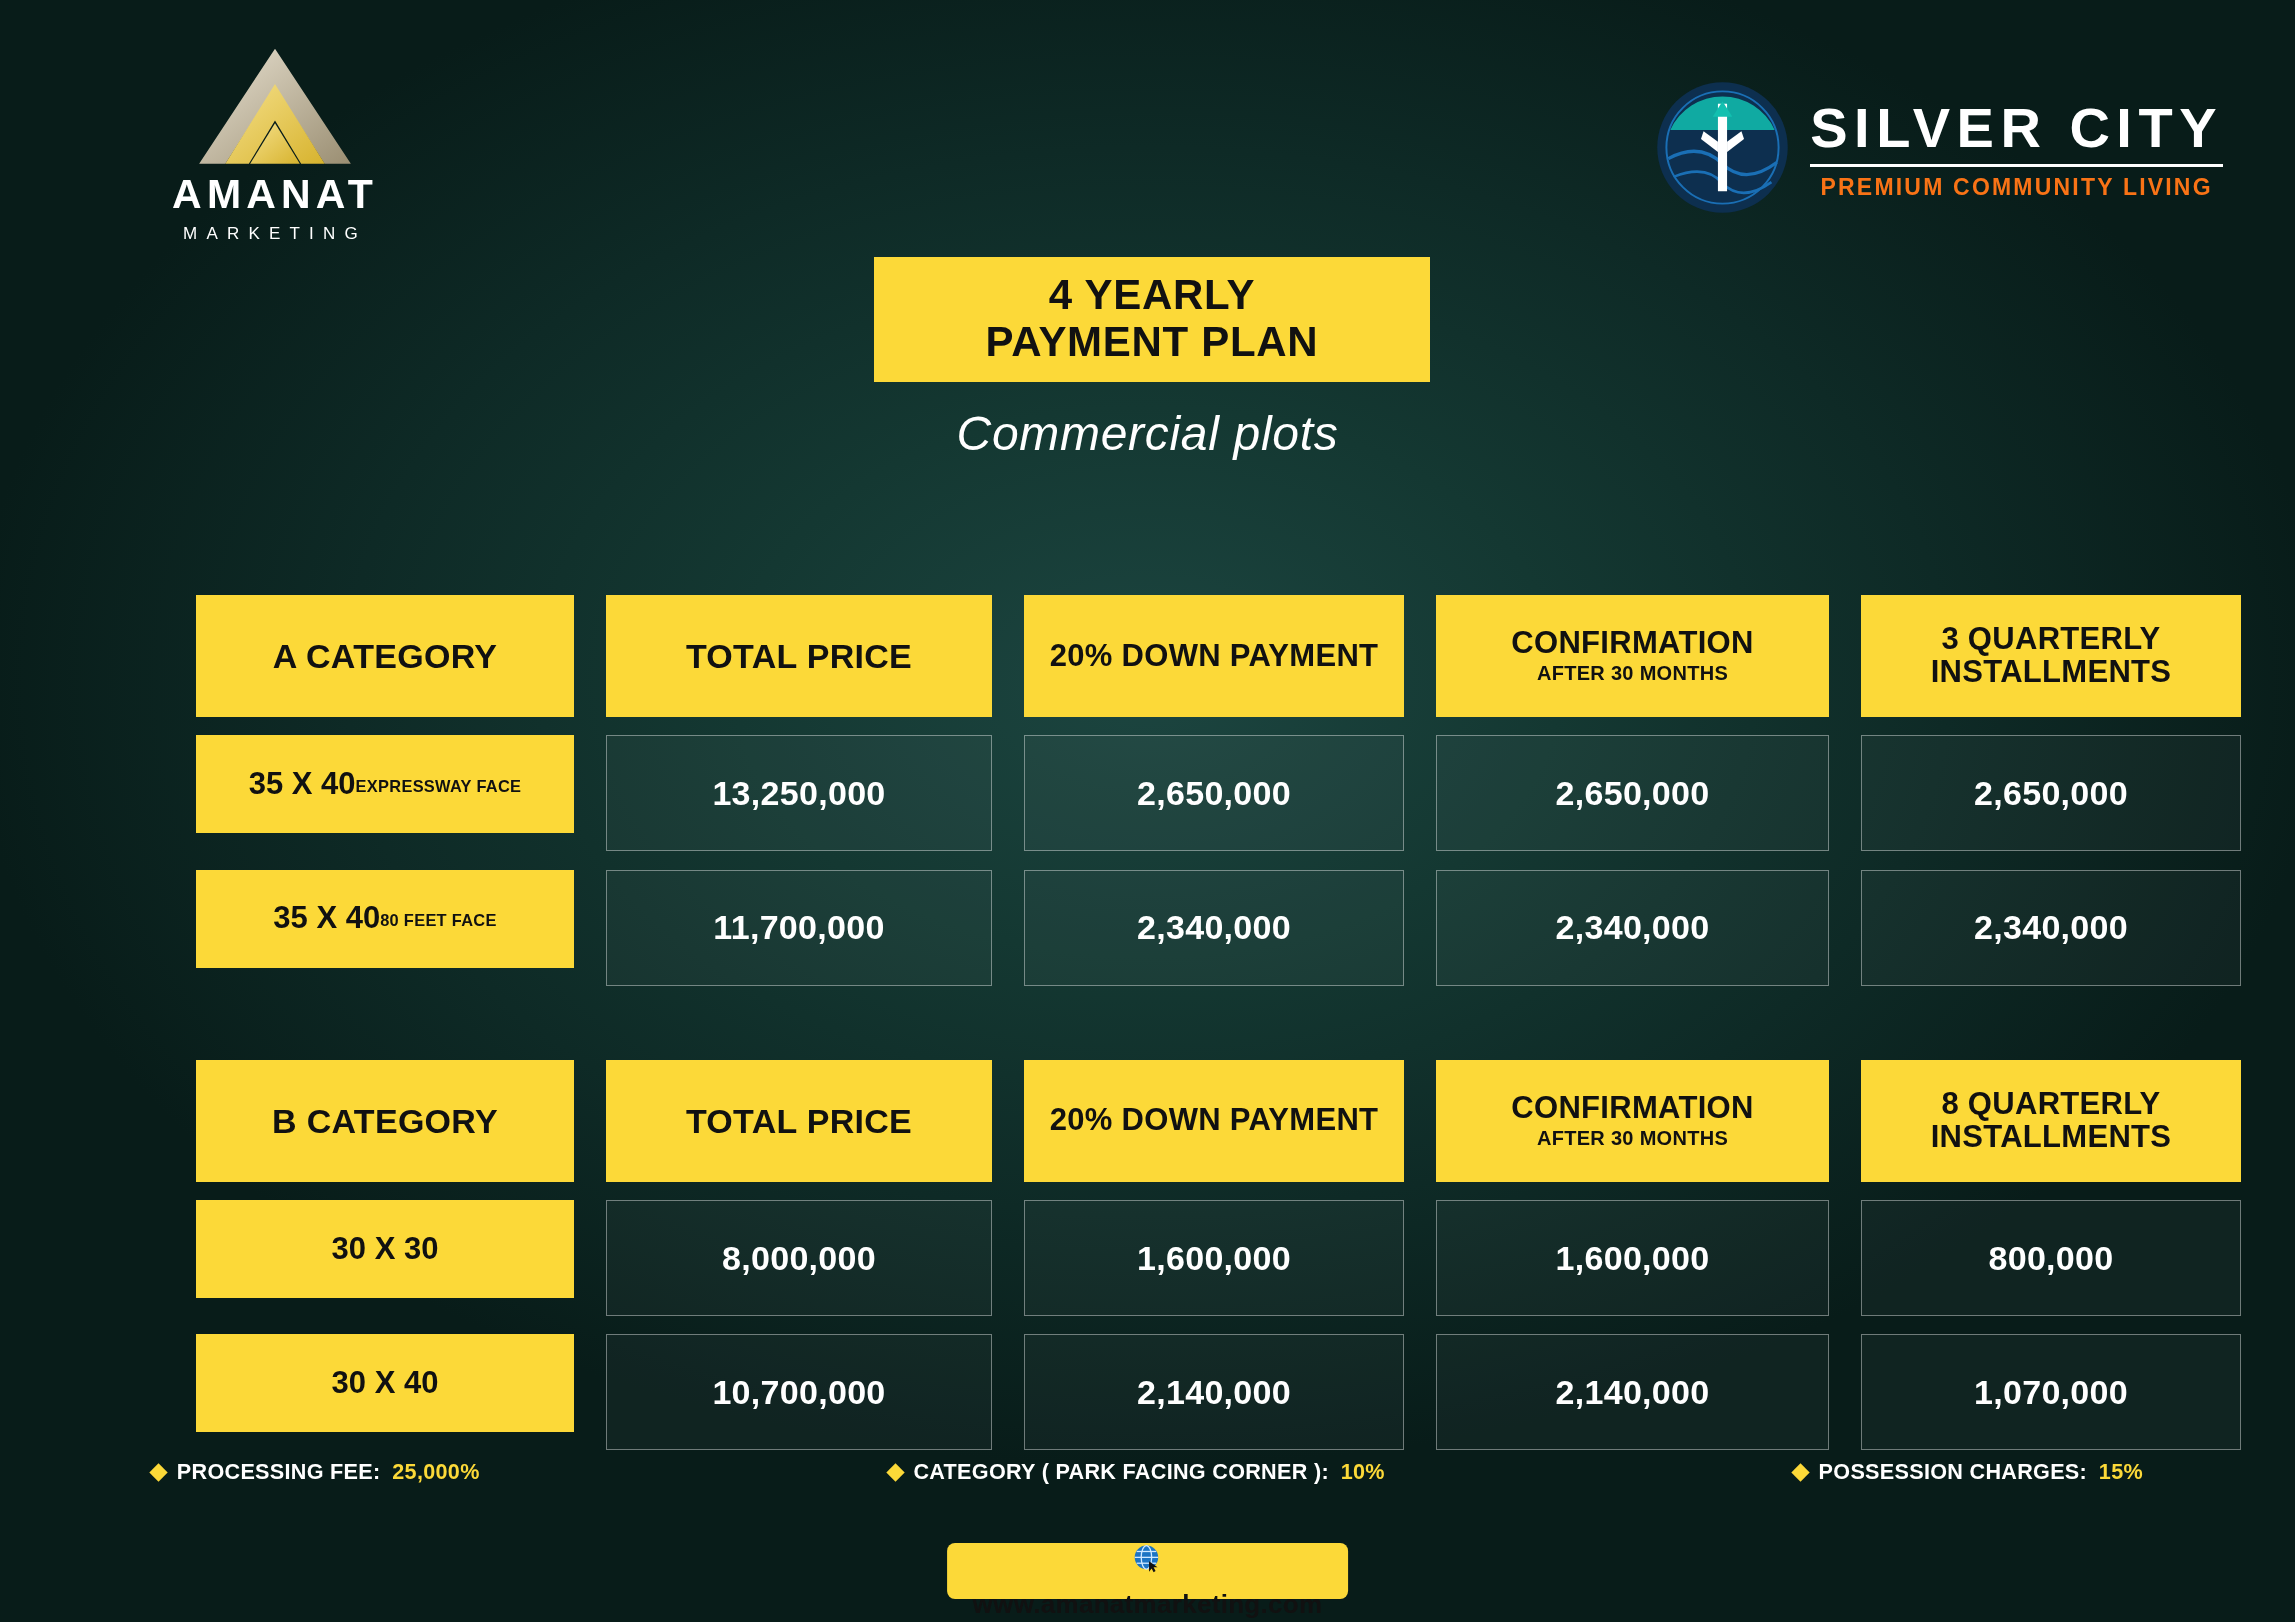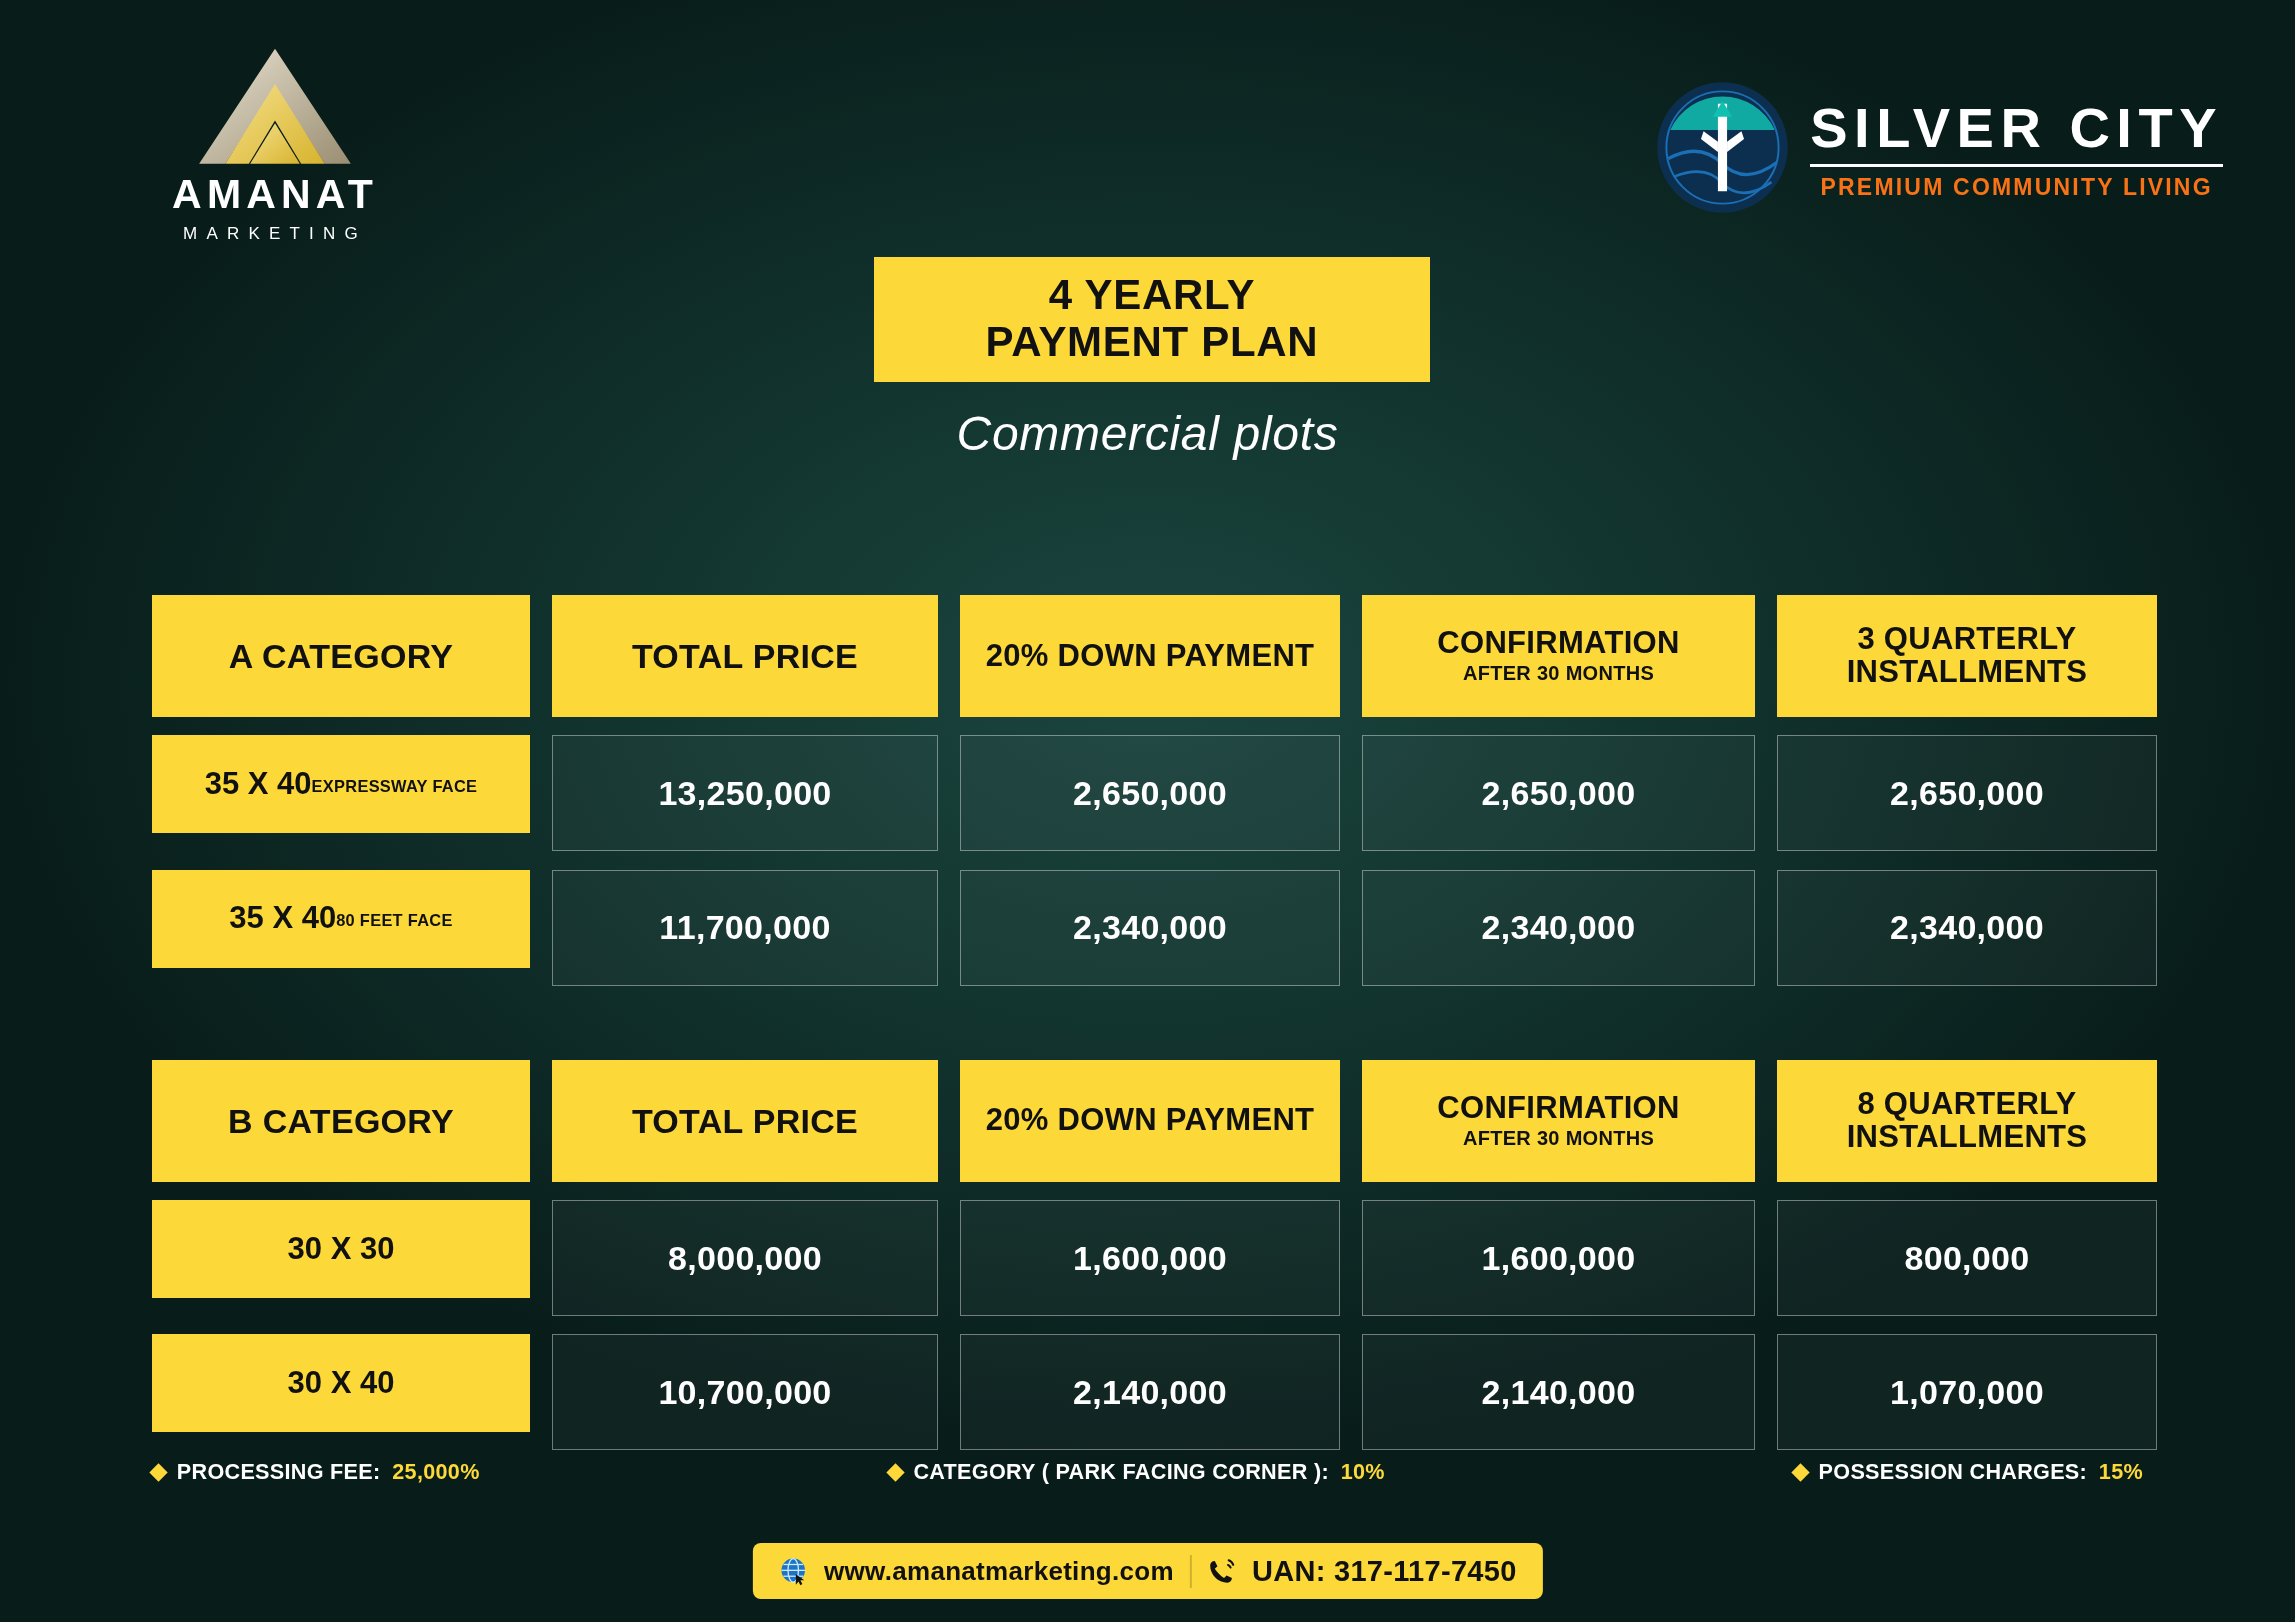--- a/index.html
+++ b/index.html
@@ -121,22 +121,23 @@
   
   .tables {
     position: absolute;
     left: 152px;
     top: 595px;
     width: 1996px;
   }
   .tbl { width: 100%; }
   .trow {
     display: flex;
-    gap: 22px;
+    gap: 32px;
     margin-bottom: 18.3px;
+    margin-left: 44px;
   }
   .c0 { flex: 0 0 378px; }
   .c1 { flex: 0 0 386px; }
   .c2 { flex: 0 0 380px; }
   .c3 { flex: 0 0 393px; }
   .c4 { flex: 0 0 380px; }
 
   .hcell {
     background: #fcd938;
     color: #111111;
@@ -227,24 +228,25 @@
 
   
   .contact-bar {
     position: absolute;
     left: 50%;
     transform: translateX(-50%);
     bottom: 23.6px;
     background: #fcd938;
     border-radius: 7.9px;
     height: 56px;
-    padding: 8px 26px;
+    padding: 0 26px;
     display: flex;
     align-items: center;
     gap: 15.7px;
+    flex-direction: column;
   }
   .contact-bar .site {
     color: #111111;
     font-size: 26px;
     font-weight: 700;
     letter-spacing: 0.3px;
   }
   .contact-bar .uan {
     color: #111111;
     font-size: 29px;

